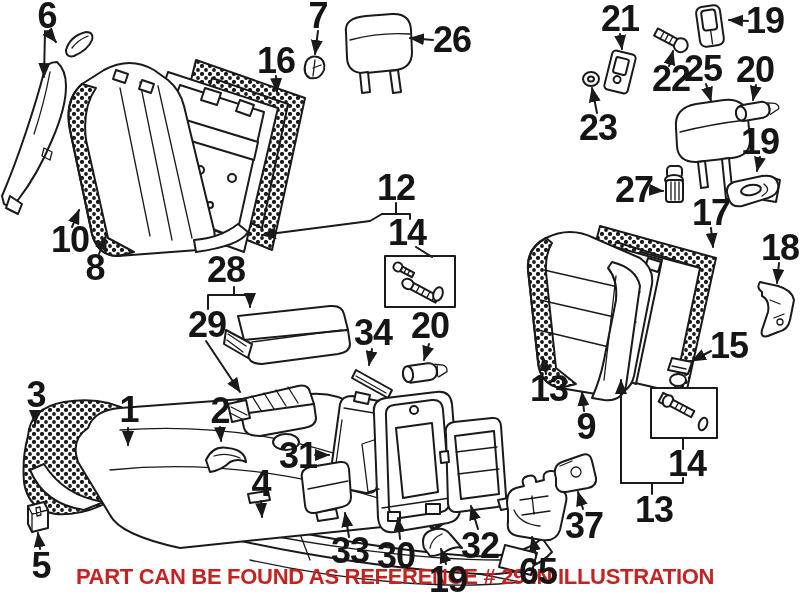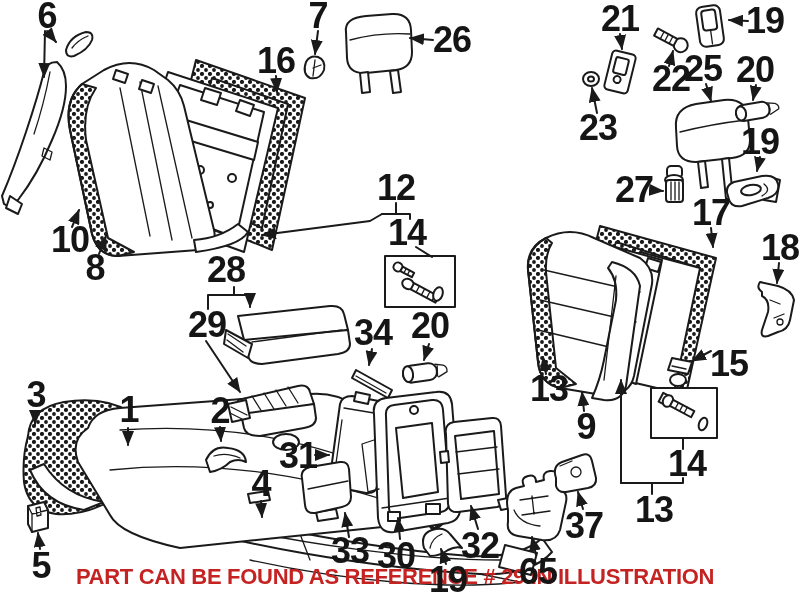--- a/index.html
+++ b/index.html
@@ -311,17 +311,17 @@
 <div class="co" style="left:261px;top:484px">4</div>
 <div class="co" style="left:350px;top:551px">33</div>
 <div class="co" style="left:396px;top:556px">30</div>
 <div class="co" style="left:448px;top:580px">19</div>
 <div class="co" style="left:480px;top:546px">32</div>
 <div class="co" style="left:538px;top:572px">65</div>
 <div class="co" style="left:584px;top:526px">37</div>
 <div class="co" style="left:41px;top:566px">5</div>
 <div class="co" style="left:549px;top:389px">13</div>
 <div class="co" style="left:586px;top:427px">9</div>
-<div class="co" style="left:729px;top:364px">15</div>
+<div class="co" style="left:729px;top:346px">15</div>
 <div class="co" style="left:687px;top:464px">14</div>
 <div class="co" style="left:654px;top:510px">13</div>
 
 </div>
 
 </body></html>

